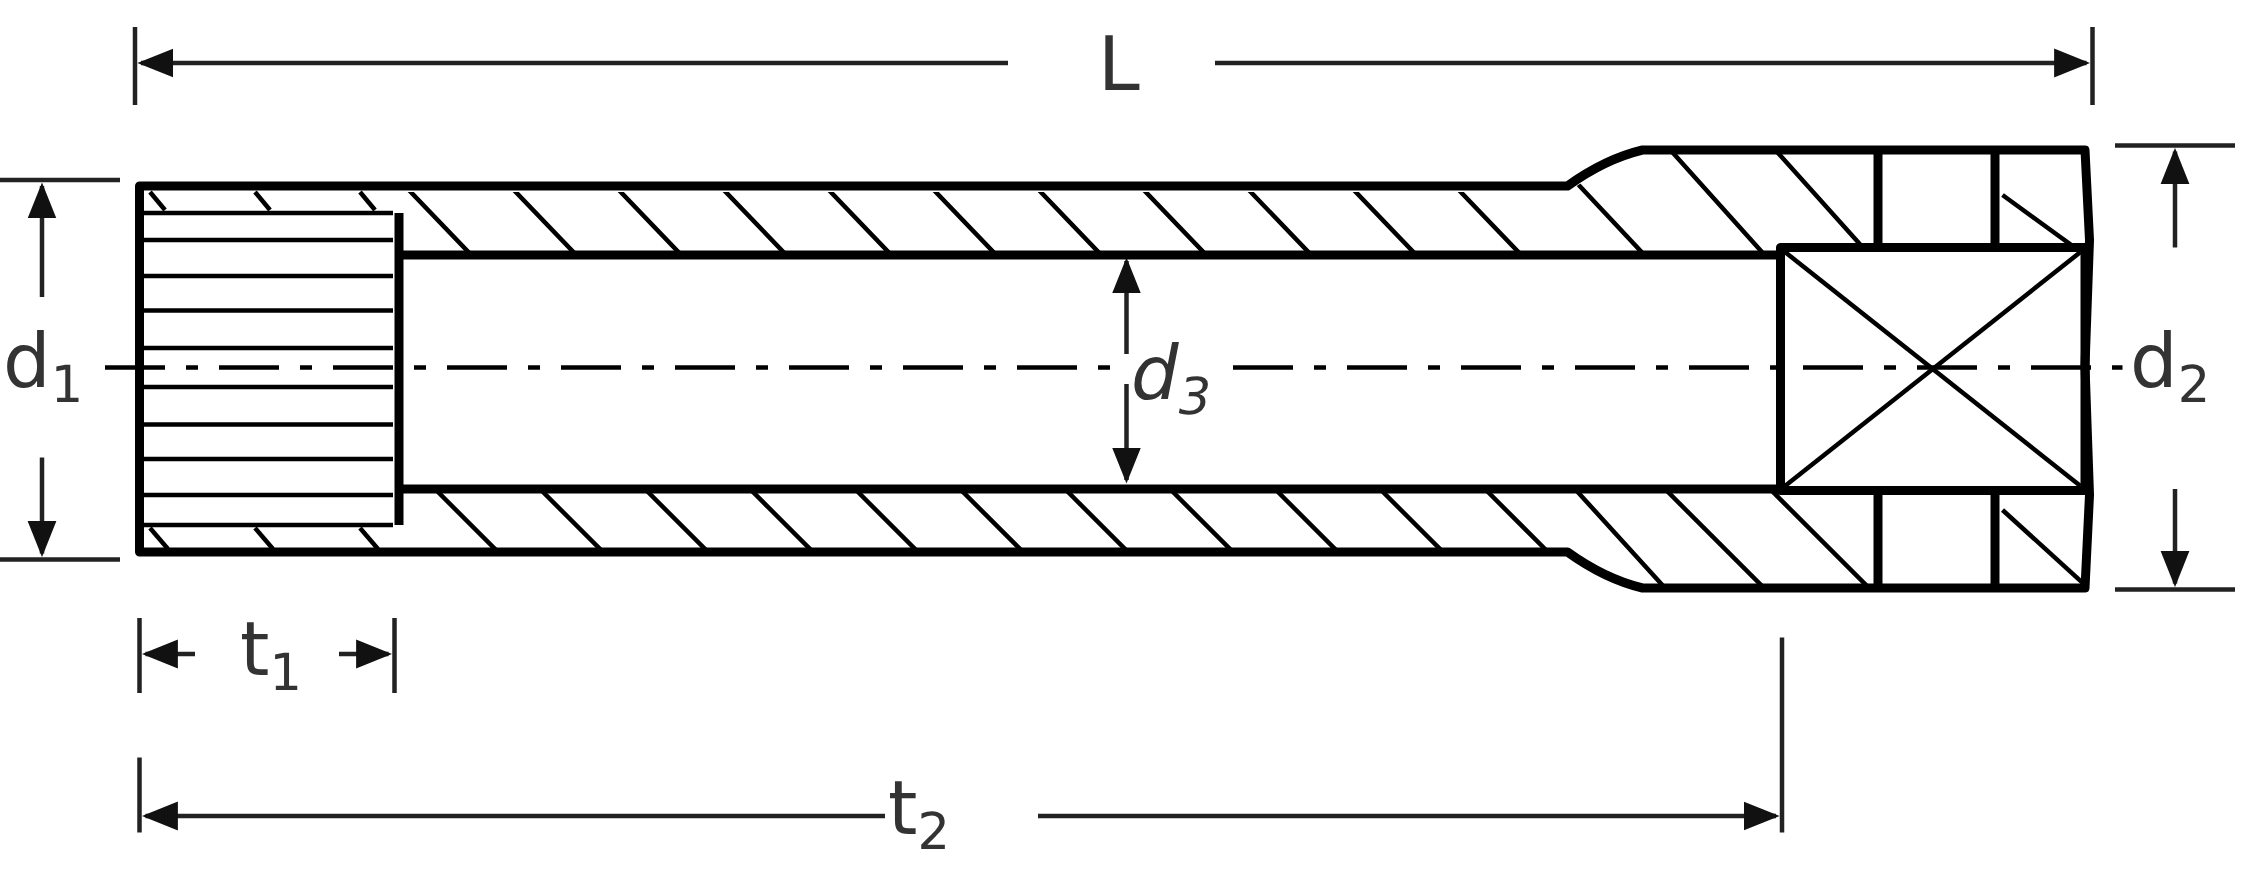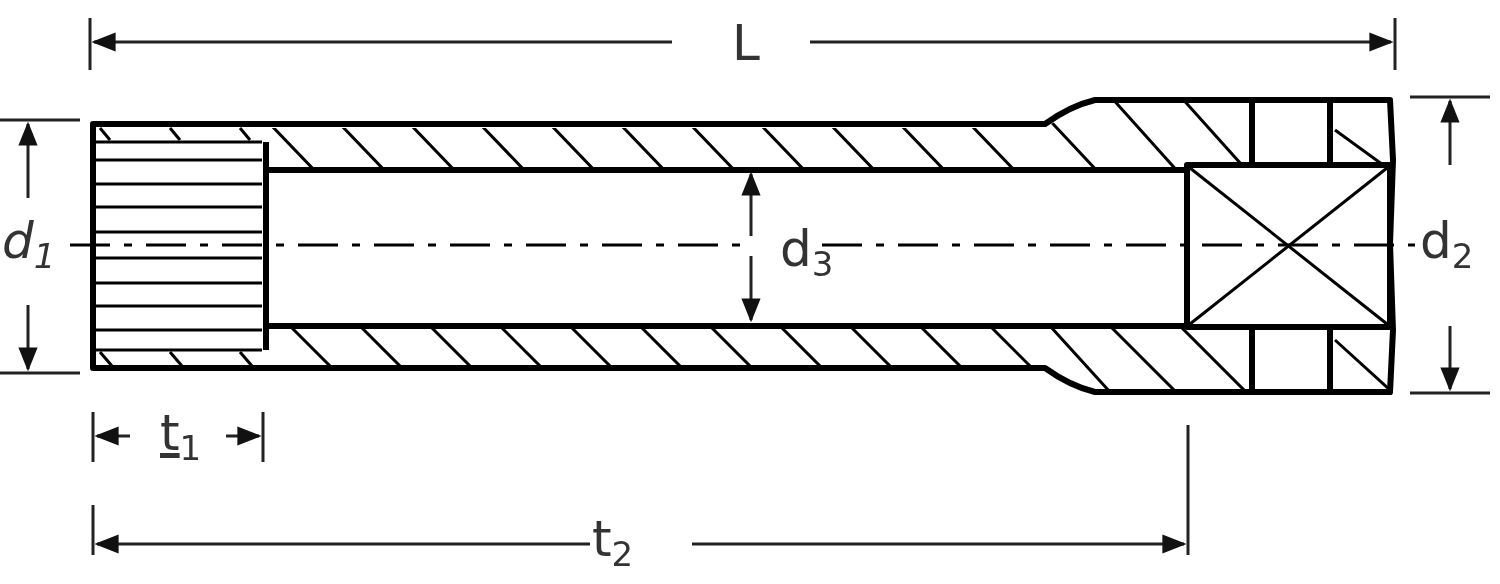--- a/index.html
+++ b/index.html
@@ -1,24 +1,24 @@
 <!DOCTYPE html>
 <html><head>
 <meta charset="utf-8">
 <style>
   html,body{margin:0;padding:0;background:#ffffff;}
   body{width:1500px;height:584px;overflow:hidden;font-family:"DejaVu Sans",sans-serif;}
   #drawing{position:absolute;left:0;top:0;width:1500px;height:584px;}
   .lbl{position:absolute;color:#333;font-family:"DejaVu Sans",sans-serif;font-size:50px;line-height:1;}
   .lbl sub{font-size:34px;vertical-align:-10px;}
   .lbl-L{left:732px;top:18px;}
-  .lbl-d1{left:2px;top:216px;font-style:italic;}
+  .lbl-d1{left:2px;top:216px;}
   .lbl-d2{left:1420px;top:216px;}
-  .lbl-d3{left:780px;top:224px;}
-  .lbl-t1{left:160px;top:408px;text-decoration:underline;}
+  .lbl-d3{left:754px;top:224px;font-style:italic;}
+  .lbl-t1{left:160px;top:408px;}
   .lbl-t2{left:592px;top:514px;}
 </style>
 </head>
 <body>
 
 <svg id="drawing" viewBox="0 0 1500 584" xmlns="http://www.w3.org/2000/svg">
   <defs>
     <marker id="arr" viewBox="0 0 10 10" refX="9" refY="5" markerWidth="8" markerHeight="8" orient="auto-start-reverse">
       <path d="M0,1 L10,5 L0,9 Z" fill="#111"></path>
     </marker>

